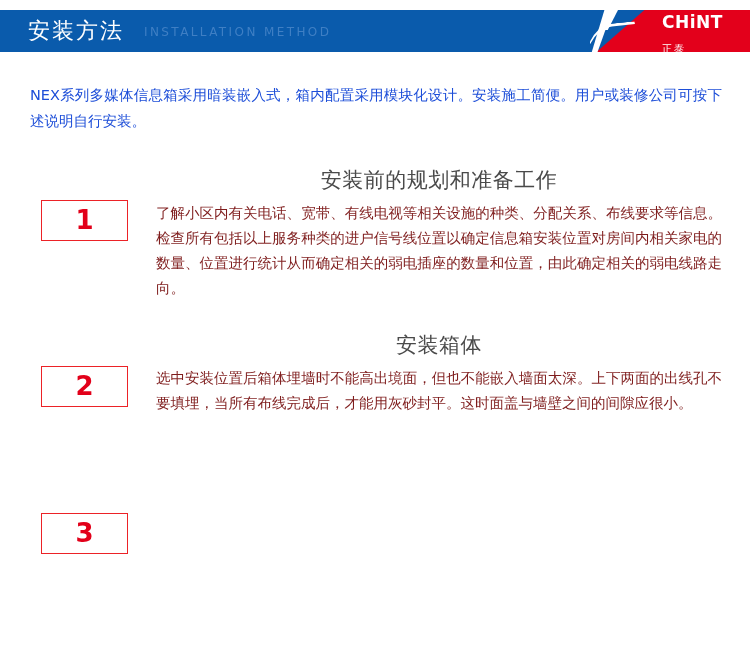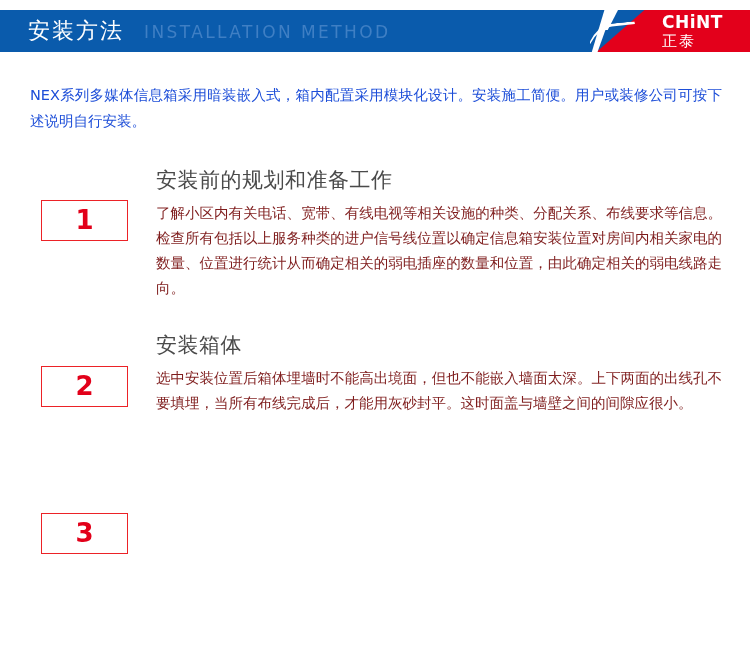--- a/index.html
+++ b/index.html
@@ -98,21 +98,21 @@
     color: #ffffff;
     letter-spacing: 2px;
     font-weight: 400;
     white-space: nowrap;
   }
 
   .banner-title-en {
     position: absolute;
     left: 144px;
     top: 10px;
-    font-size: 17px;
+    font-size: 12px;
     line-height: 24px;
     color: #3f7fc4;
     letter-spacing: 2.4px;
     font-weight: 400;
     white-space: nowrap;
   }
 
   .logo {
     position: absolute;
     right: 10px;
@@ -121,22 +121,22 @@
     line-height: 1;
   }
   .logo-mark {
     font-size: 17px;
     font-weight: bold;
     color: #ffffff;
     letter-spacing: 0.5px;
     font-family: "DejaVu Sans", "Liberation Sans", sans-serif;
   }
   .logo-sub {
-    margin-top: 3px;
-    font-size: 15px;
+    margin-top: 13px;
+    font-size: 10px;
     color: #ffffff;
     letter-spacing: 2px;
   }
 
   
   .intro {
     position: absolute;
     left: 30px;
     top: 82px;
     width: 692px;
@@ -178,20 +178,21 @@
     width: 566px;
   }
 
   .step-heading {
     font-size: 21px;
     line-height: 30px;
     color: #4a4a4a;
     font-weight: 400;
     letter-spacing: 0.5px;
     margin-bottom: 6px;
+    text-align: center;
   }
 
   .step-text {
     font-size: 14.5px;
     line-height: 25px;
     color: #7f1d1d;
     text-align: justify;
   }
 
   

